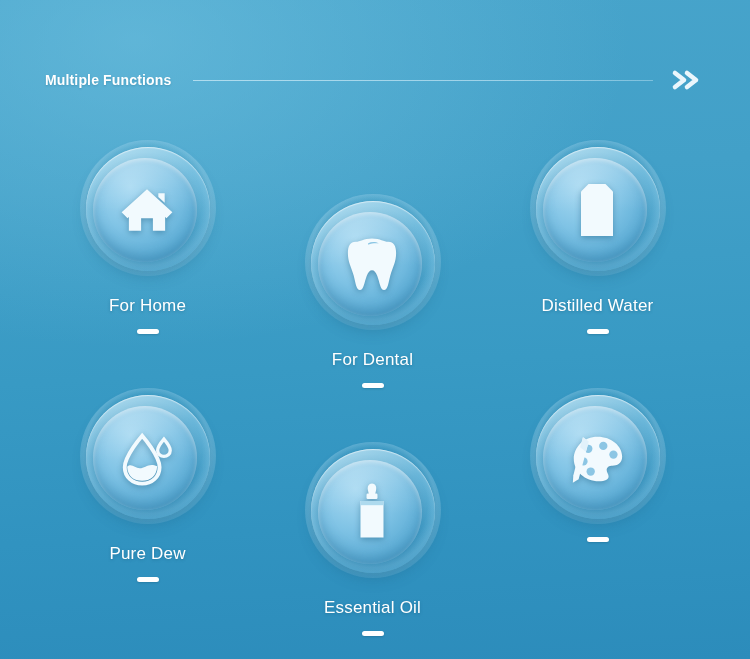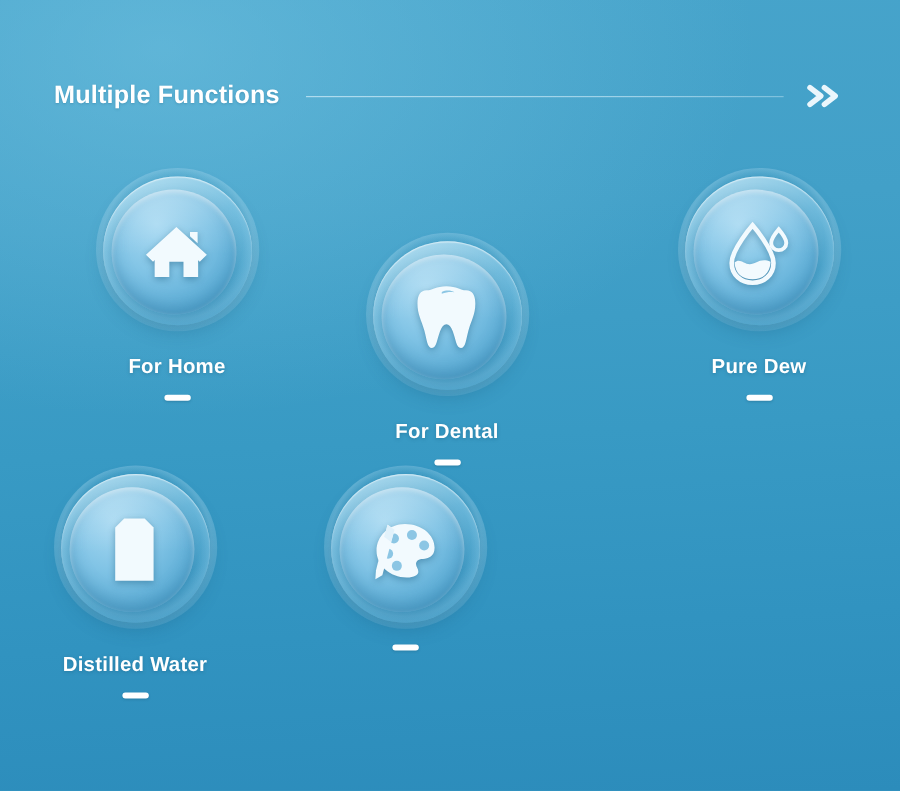--- a/index.html
+++ b/index.html
@@ -28,21 +28,21 @@
   #header {
     position: absolute;
     left: 45px;
     top: 66px;
     width: 660px;
     height: 28px;
     display: flex;
     align-items: center;
   }
   #header-title {
-    font-size: 21px;
+    font-size: 14px;
     font-weight: 600;
     color: #ffffff;
     letter-spacing: 0.15px;
     white-space: nowrap;
     text-shadow: 0 1px 2px rgba(20,80,110,0.25);
   }
   #header-rule {
     flex: 1;
     height: 1px;
     margin: 0 18px 0 22px;
@@ -177,21 +177,20 @@
   .icon svg { display: block; }
 
   
   .label {
     margin-top: 20px;
     font-size: 17px;
     color: #ffffff;
     letter-spacing: 0.2px;
     white-space: nowrap;
     text-shadow: 0 1px 3px rgba(20,80,110,0.35);
-    font-weight: bold;
   }
   .dash {
     margin-top: 13px;
     width: 22px;
     height: 5px;
     border-radius: 3px;
     background: #ffffff;
     box-shadow: 0 1px 2px rgba(20,80,110,0.30);
   }
 </style>
@@ -246,20 +245,36 @@
                      C44.5 58 45 50.5 47 43 C49.5 34 53 29 53 19.5
                      C53 12.5 50.5 8 45 8 C40 8 37 4.5 28 4.5 Z" fill="#F2FAFE"></path>
             <path d="M24 9.5 C27.5 7.8 32 7.8 35 9.8 C32.5 9.2 28 9.4 24 11 Z" fill="#8CC6E4"></path>
           </svg>
         </div>
       </div>
       <div class="label">For Dental</div>
       <div class="dash"></div>
     </div>
 
+    <div class="cell r1 c2">
+      <div class="btn-wrap">
+        <div class="halo"></div>
+        <div class="ring"></div>
+        <div class="disc"></div>
+        <div class="gloss"></div>
+        <div class="icon">
+          <svg width="42" height="58" viewBox="0 0 42 58">
+            <path d="M12.5 3 H29.5 L37 10.5 V55 H5 V10.5 Z" fill="#F2FAFE"></path>
+          </svg>
+        </div>
+      </div>
+      <div class="label">Distilled Water</div>
+      <div class="dash"></div>
+    </div>
+
     <div class="cell r2 c0">
       <div class="btn-wrap">
         <div class="halo"></div>
         <div class="ring"></div>
         <div class="disc"></div>
         <div class="gloss"></div>
         <div class="icon">
           <svg width="60" height="60" viewBox="0 0 62 62">
             <path d="M26 8 C26 8 44 28.5 44 40.5 C44 50.6 36 57.5 26 57.5
                      C16 57.5 8 50.6 8 40.5 C8 28.5 26 8 26 8 Z" fill="none" stroke="#F2FAFE" stroke-width="4"></path>
@@ -267,36 +282,39 @@
                      C41 50 34.5 54.5 26 54.5 C17.5 54.5 11 50 10.5 40 Z" fill="#F2FAFE"></path>
             <path d="M48.5 11.5 C48.5 11.5 55 19 55 23.2 C55 26.8 52 29.4 48.5 29.4
                      C45 29.4 42 26.8 42 23.2 C42 19 48.5 11.5 48.5 11.5 Z" fill="none" stroke="#F2FAFE" stroke-width="3.4"></path>
           </svg>
         </div>
       </div>
       <div class="label">Pure Dew</div>
       <div class="dash"></div>
     </div>
 
-    <div class="cell r1 c2">
-      <div class="btn-wrap">
-        <div class="halo"></div>
-        <div class="ring"></div>
-        <div class="disc"></div>
-        <div class="gloss"></div>
-        <div class="icon">
-          <svg width="42" height="58" viewBox="0 0 42 58">
-            <path d="M12.5 3 H29.5 L37 10.5 V55 H5 V10.5 Z" fill="#F2FAFE"></path>
-          </svg>
-        </div>
-      </div>
-      <div class="label">Distilled Water</div>
-      <div class="dash"></div>
-    </div>
-
+    <div class="cell r2 c1">
+      <div class="btn-wrap">
+        <div class="halo"></div>
+        <div class="ring"></div>
+        <div class="disc"></div>
+        <div class="gloss"></div>
+        <div class="icon">
+          <svg width="38" height="60" viewBox="0 0 38 60">
+            <path d="M19 1.5 C22.2 1.5 24 4.5 23 8.5 L22.2 12 H15.8 L15 8.5
+                     C14 4.5 15.8 1.5 19 1.5 Z" fill="#F2FAFE"></path>
+            <rect x="13.5" y="11.5" width="11" height="5.5" rx="1.2" fill="#F2FAFE"></rect>
+            <path d="M7.5 19 H30.5 V55.5 H7.5 Z" fill="#F2FAFE"></path>
+            <rect x="7.5" y="19" width="23" height="4.2" fill="#AEDAEE"></rect>
+          </svg>
+        </div>
+      </div>
+      <div class="label">Essential Oil</div>
+      <div class="dash"></div>
+    </div>
 
     <div class="cell r2 c2">
       <div class="btn-wrap">
         <div class="halo"></div>
         <div class="ring"></div>
         <div class="disc"></div>
         <div class="gloss"></div>
         <div class="icon">
           <svg width="60" height="60" viewBox="0 0 62 62">
             <path d="M31.5 9 C46 9 57 18.5 57 29.5 C57 37 51.5 39 47 39

